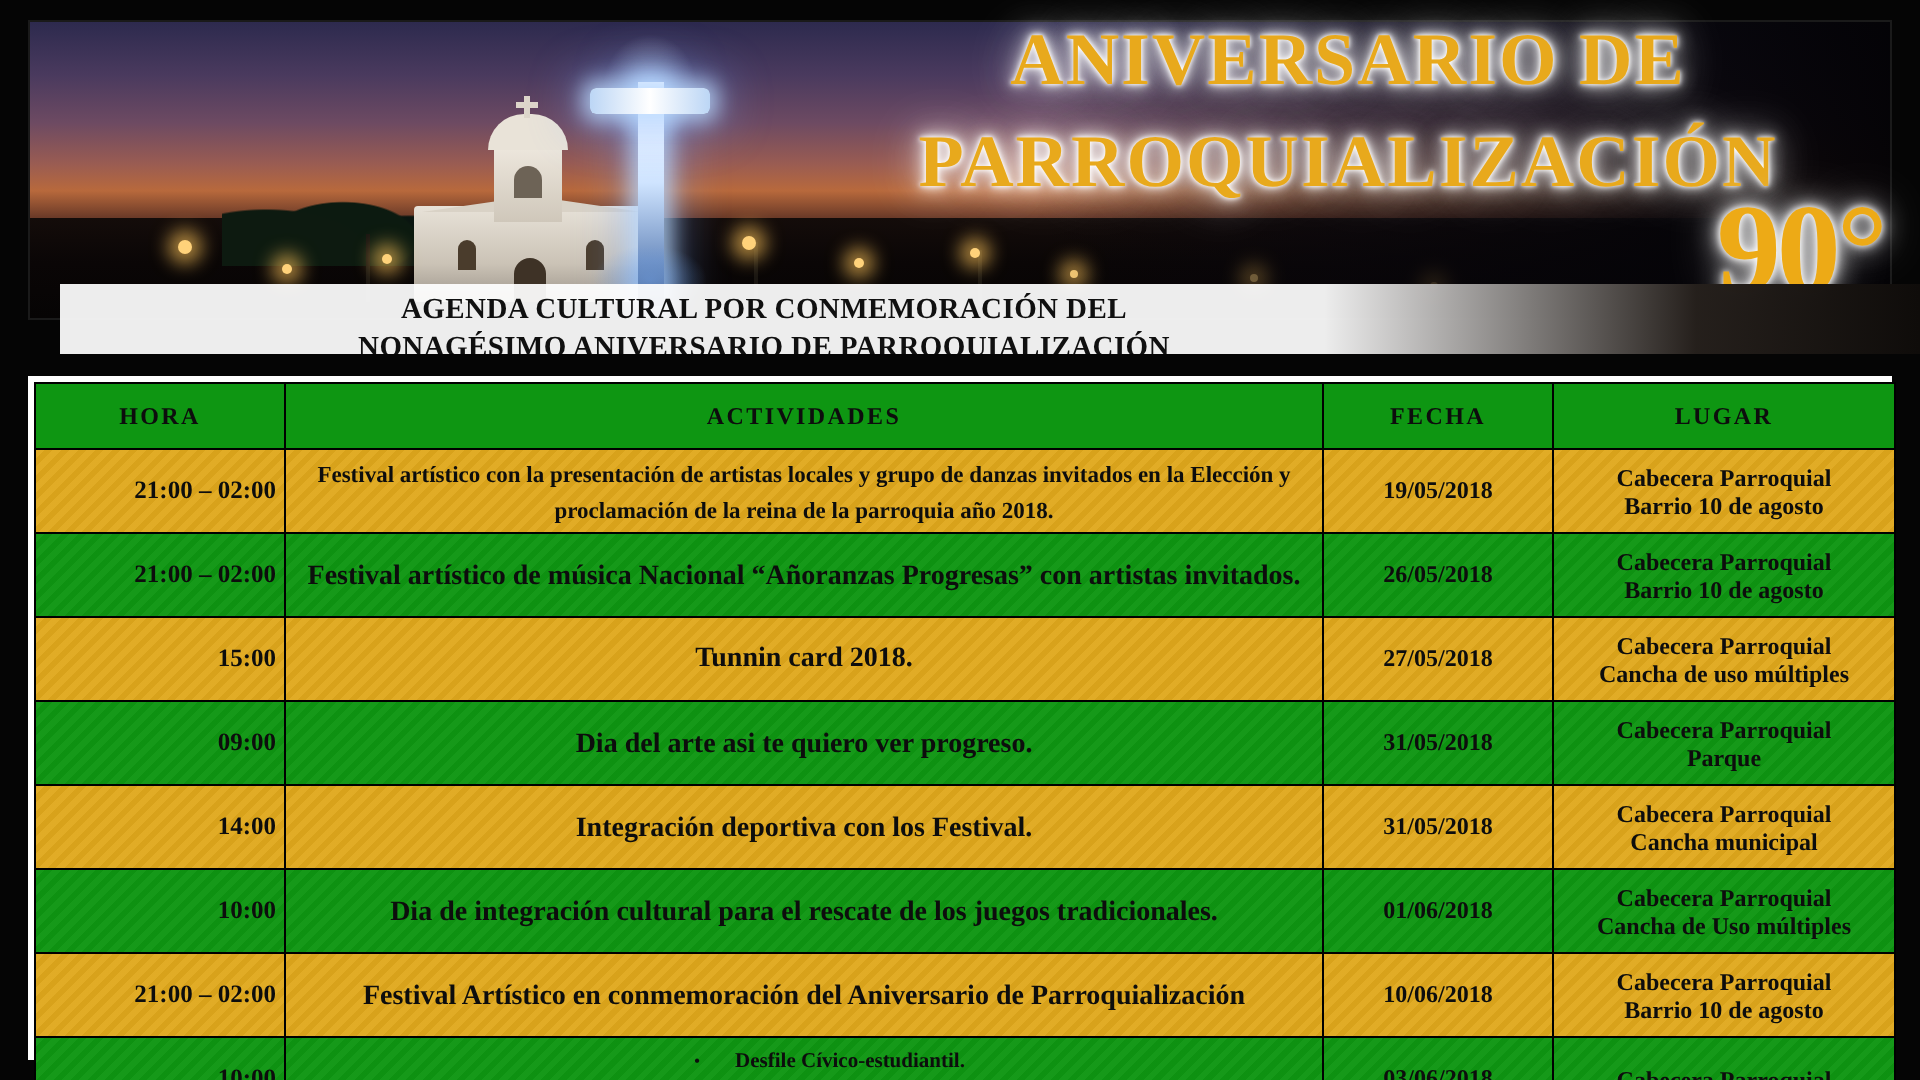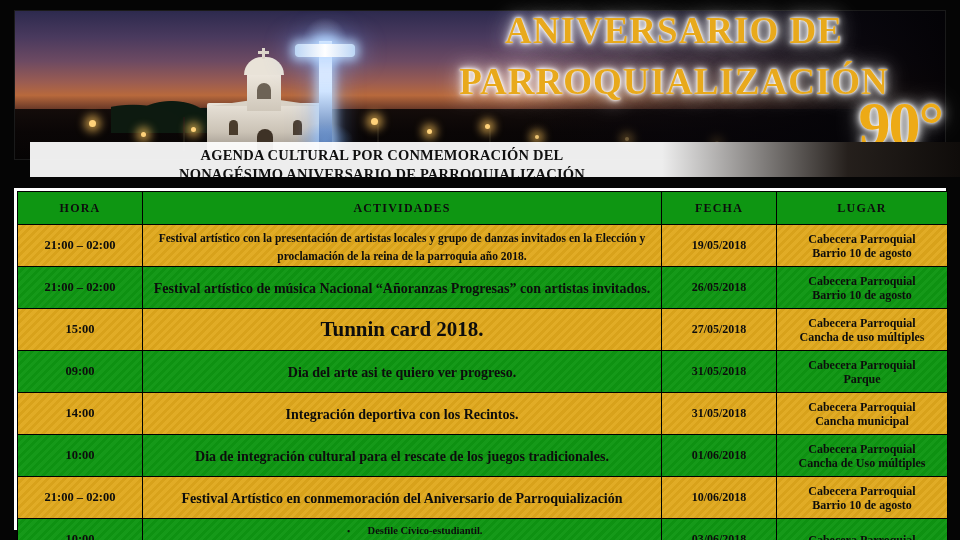--- a/index.html
+++ b/index.html
@@ -228,28 +228,28 @@
 
   tbody tr { height: 41px; }
   tbody tr.gold td {
     background: #E0A81C;
     background-image: repeating-linear-gradient(135deg, rgba(255,255,255,.045) 0 3px, rgba(0,0,0,.035) 3px 6px);
   }
   tbody tr.green td {
     background: #0E9612;
     background-image: repeating-linear-gradient(135deg, rgba(255,255,255,.03) 0 3px, rgba(0,0,0,.03) 3px 6px);
   }
-  td.hora  { text-align: center; font-weight: bold; font-size: 12.5px; vertical-align: bottom; padding-bottom: 6px; }
+  td.hora  { text-align: right; font-weight: bold; font-size: 12.5px; vertical-align: bottom; padding-bottom: 6px; }
   td.act   { text-align: center; font-weight: bold; }
   td.fecha { text-align: center; font-weight: bold; font-size: 12px; vertical-align: bottom; padding-bottom: 6px; }
   td.lugar { text-align: center; font-weight: bold; font-size: 12px; line-height: 14px; }
 
   .act-sm   { font-size: 11.5px; line-height: 14px; }
   .act-md   { font-size: 14px;   line-height: 17px; }
-  .act-lg   { font-size: 21px; line-height: 18px; }
+  .act-lg   { font-size: 14px; line-height: 18px; }
 
   ul.bullets { list-style: none; margin: 0; padding: 0; }
   ul.bullets li {
     font-size: 10.5px; font-weight: bold; line-height: 16px;
     text-align: center;
     padding-left: 10px;
   }
   ul.bullets li::before {
     content: "\2022";
     display: inline-block;
@@ -354,21 +354,21 @@
             <td class="lugar"><span>Cabecera Parroquial</span><br><span>Cancha de uso múltiples</span></td>
           </tr>
           <tr class="green">
             <td class="hora">09:00</td>
             <td class="act"><span class="act-md">Dia del arte asi te quiero ver progreso.</span></td>
             <td class="fecha">31/05/2018</td>
             <td class="lugar"><span>Cabecera Parroquial</span><br><span>Parque</span></td>
           </tr>
           <tr class="gold">
             <td class="hora">14:00</td>
-            <td class="act"><span class="act-md">Integración deportiva con los Recintos.</span></td>
+            <td class="act"><span class="act-md">Integración deportiva con los Festival.</span></td>
             <td class="fecha">31/05/2018</td>
             <td class="lugar"><span>Cabecera Parroquial</span><br><span>Cancha municipal</span></td>
           </tr>
           <tr class="green">
             <td class="hora">10:00</td>
             <td class="act"><span class="act-md">Dia de integración cultural para el rescate de los juegos tradicionales.</span></td>
             <td class="fecha">01/06/2018</td>
             <td class="lugar"><span>Cabecera Parroquial</span><br><span>Cancha de Uso múltiples</span></td>
           </tr>
           <tr class="gold">

